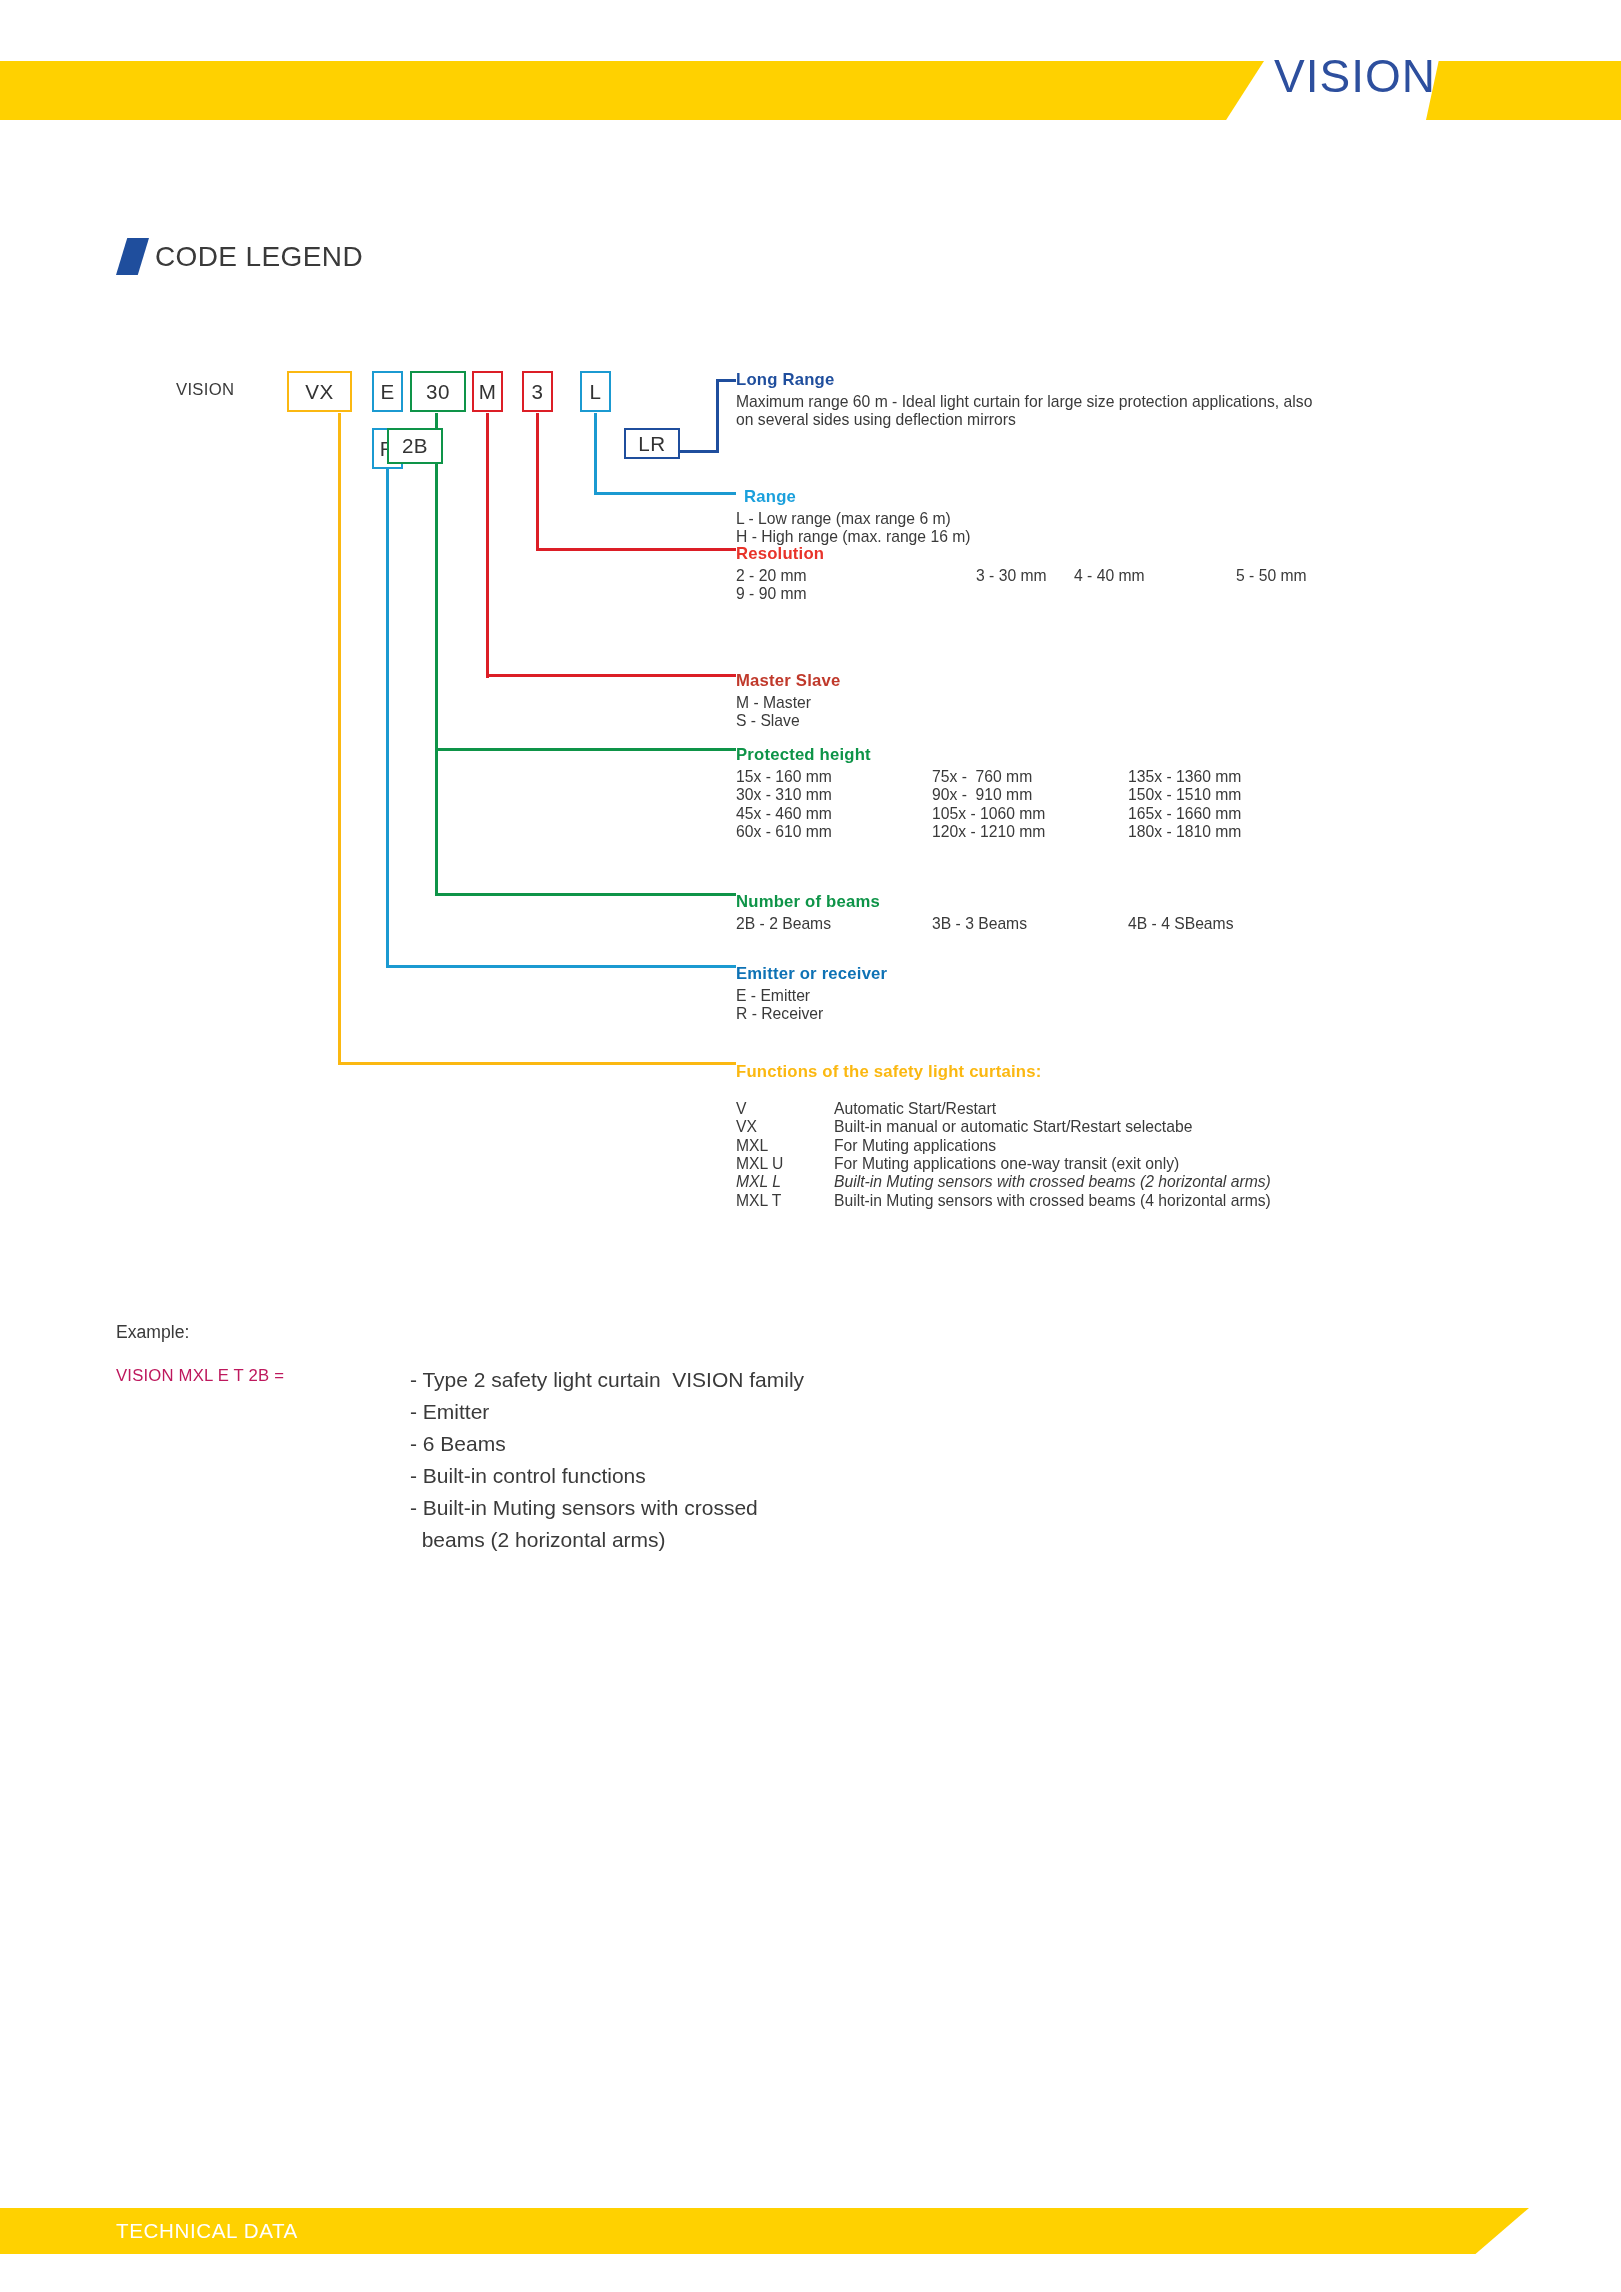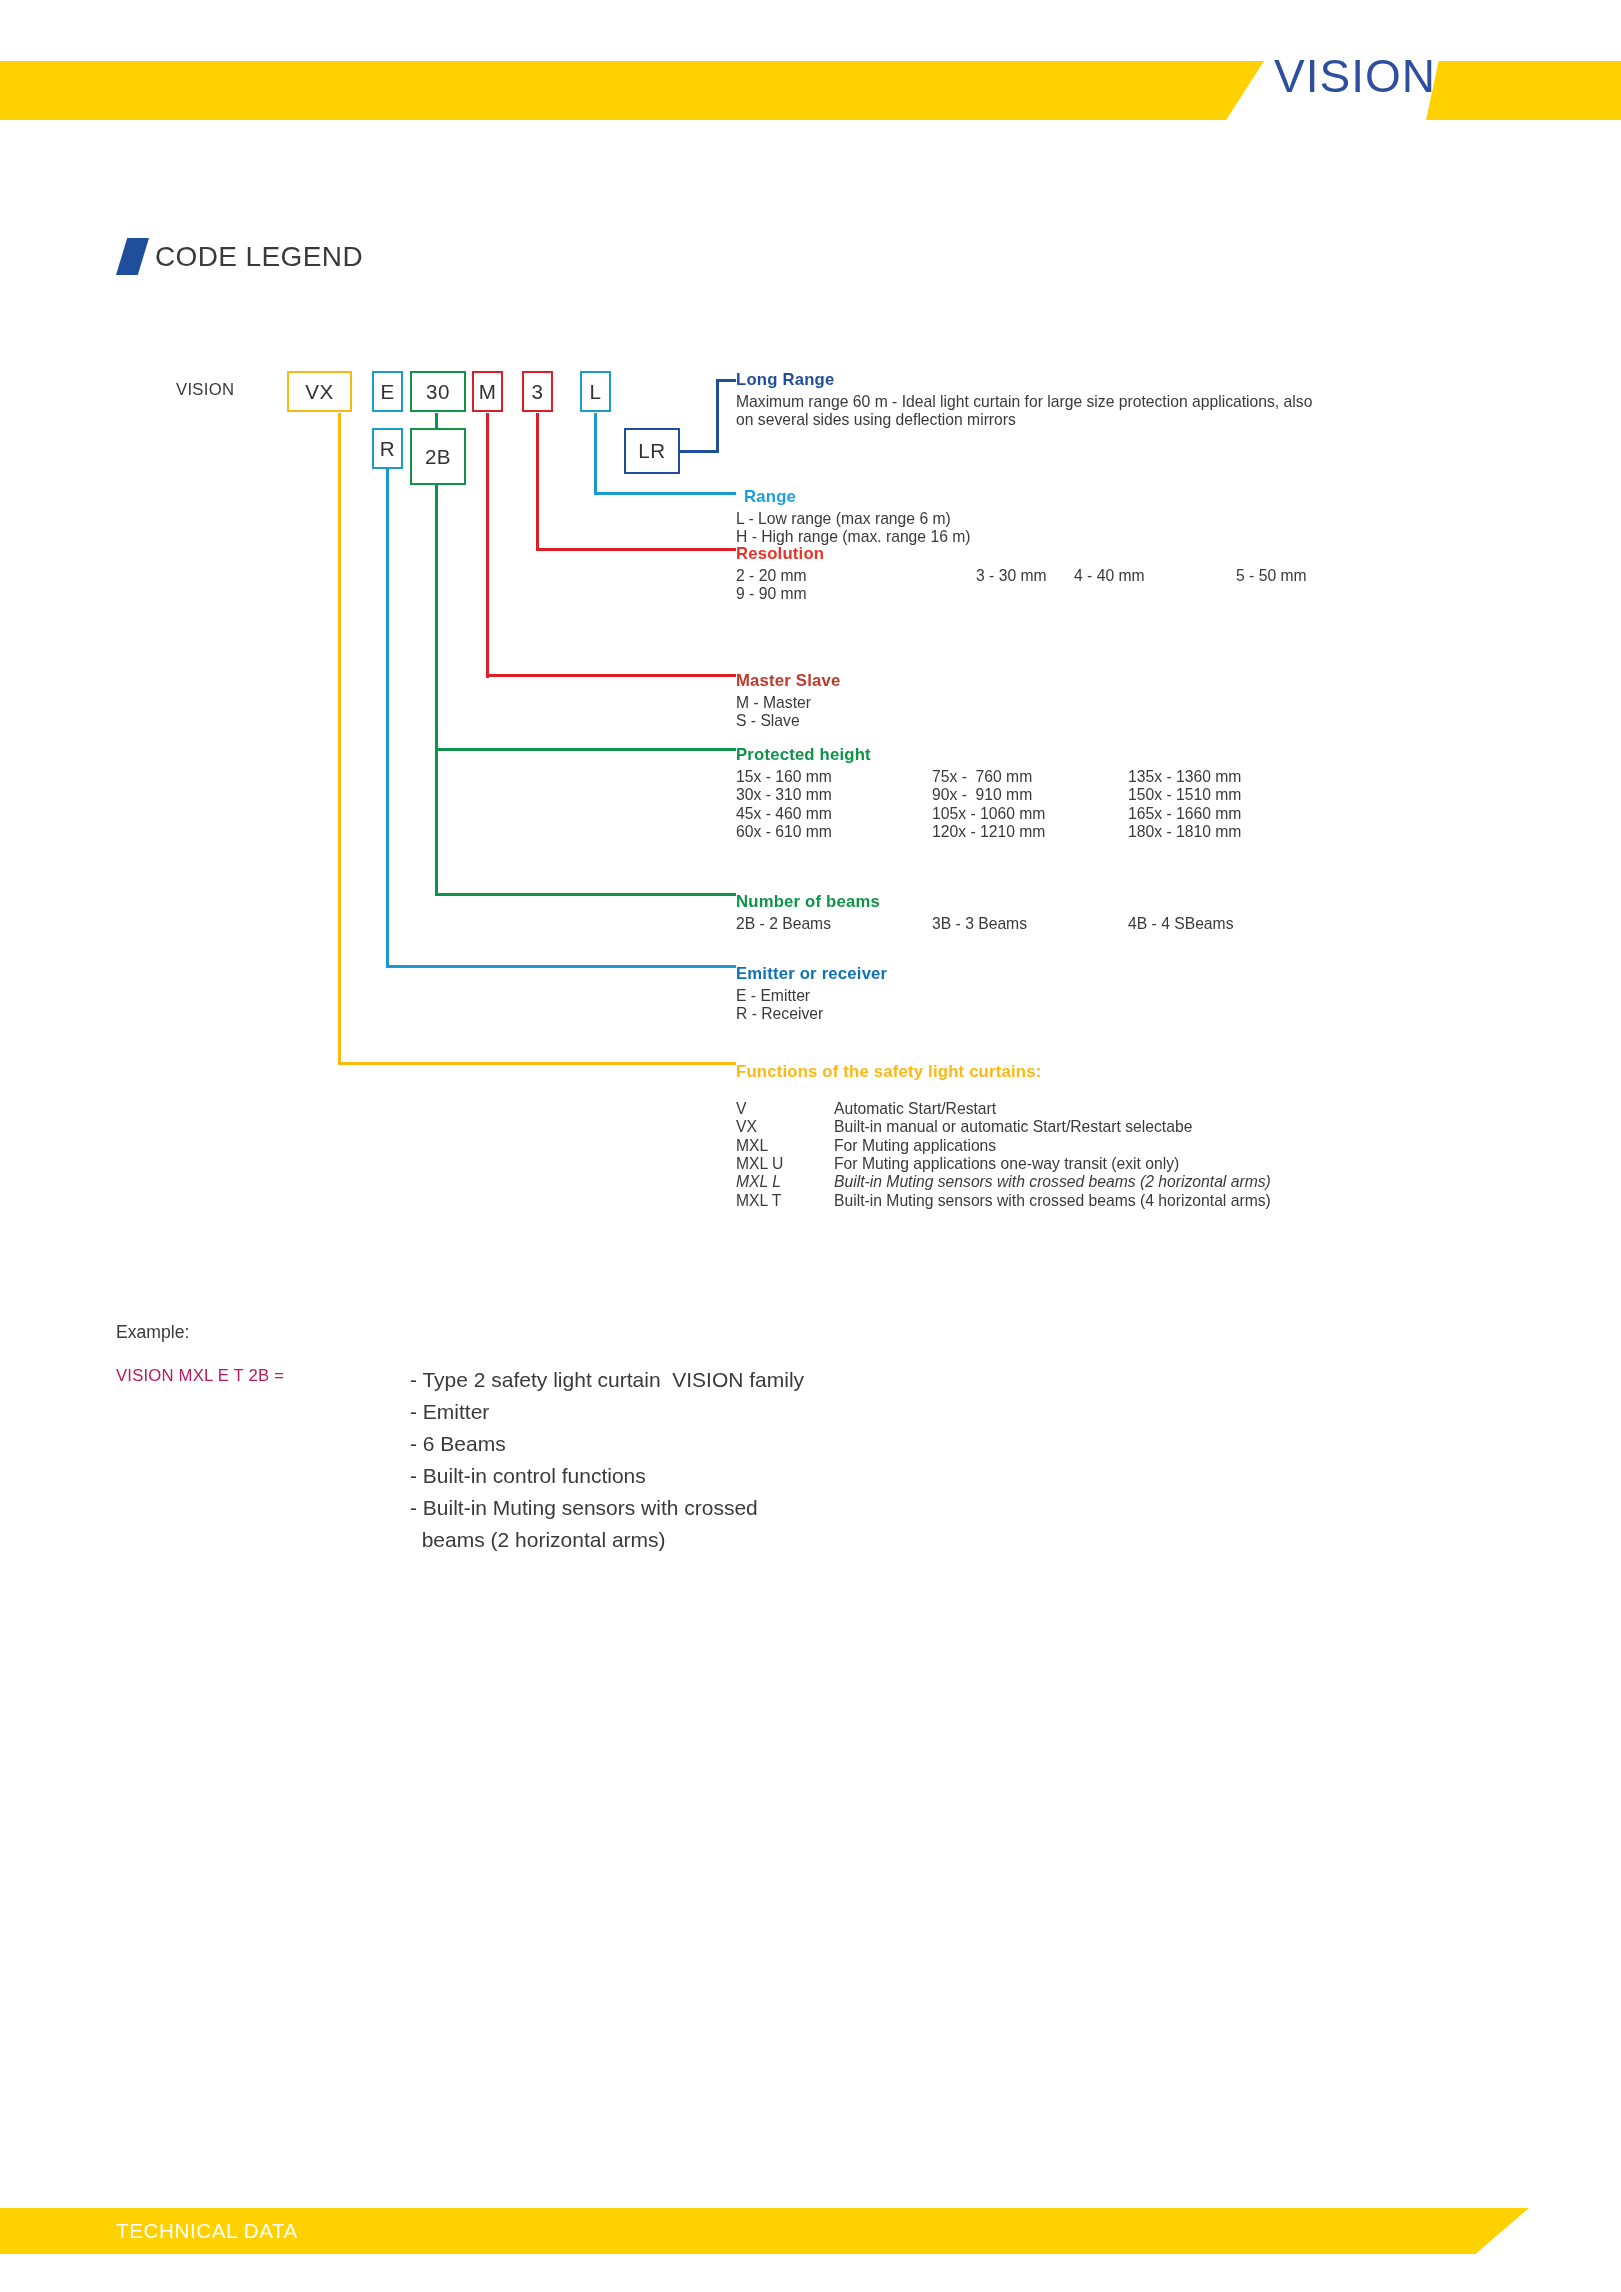--- a/index.html
+++ b/index.html
@@ -187,25 +187,25 @@
       <div class="ln" style="left: 386px; top: 965px; width: 350px; height: 2.9px; background: rgb(27, 154, 209);"></div>
       <div class="ln" style="left: 338px; top: 413px; width: 2.9px; height: 652px; background: rgb(251, 184, 17);"></div>
       <div class="ln" style="left: 338px; top: 1062px; width: 398px; height: 2.9px; background: rgb(251, 184, 17);"></div>
     </div>
 
   <div id="boxes">
       <div class="code-box" style="left: 287px; top: 371px; width: 65px; height: 41px; border-color: rgb(251, 184, 17);">VX</div>
       <div class="code-box" style="left: 372px; top: 371px; width: 31px; height: 41px; border-color: rgb(27, 154, 209);">E</div>
       <div class="code-box" style="left: 372px; top: 428px; width: 31px; height: 41px; border-color: rgb(27, 154, 209);">R</div>
       <div class="code-box" style="left: 410px; top: 371px; width: 56px; height: 41px; border-color: rgb(14, 148, 72);">30</div>
-      <div class="code-box" style="left: 410px; top: 428px; width: 56px; height: 57px; border-color: rgb(14, 148, 72);">2B</div>
+      <div class="code-box" style="left: 387px; top: 428px; width: 56px; height: 36px; border-color: rgb(14, 148, 72);">2B</div>
       <div class="code-box" style="left: 472px; top: 371px; width: 31px; height: 41px; border-color: rgb(220, 30, 38);">M</div>
       <div class="code-box" style="left: 522px; top: 371px; width: 31px; height: 41px; border-color: rgb(220, 30, 38);">3</div>
       <div class="code-box" style="left: 580px; top: 371px; width: 31px; height: 41px; border-color: rgb(27, 154, 209);">L</div>
-      <div class="code-box" style="left: 624px; top: 428px; width: 56px; height: 46px; border-color: rgb(31, 78, 157);">LR</div>
+      <div class="code-box" style="left: 624px; top: 428px; width: 56px; height: 31px; border-color: rgb(31, 78, 157);">LR</div>
     </div>
 
   <div id="descriptions">
       <div class="desc" style="top: 370px;">
         <div class="desc-head" style="color: rgb(31, 78, 157);">Long Range</div>
         <div class="desc-line">Maximum range 60 m - Ideal light curtain for large size protection applications, also</div>
         <div class="desc-line">on several sides using deflection mirrors</div>
       </div>
       <div class="desc" style="top: 487px;">
         <div class="desc-head" style="color: rgb(27, 160, 220); margin-left: 8px;">Range</div>

